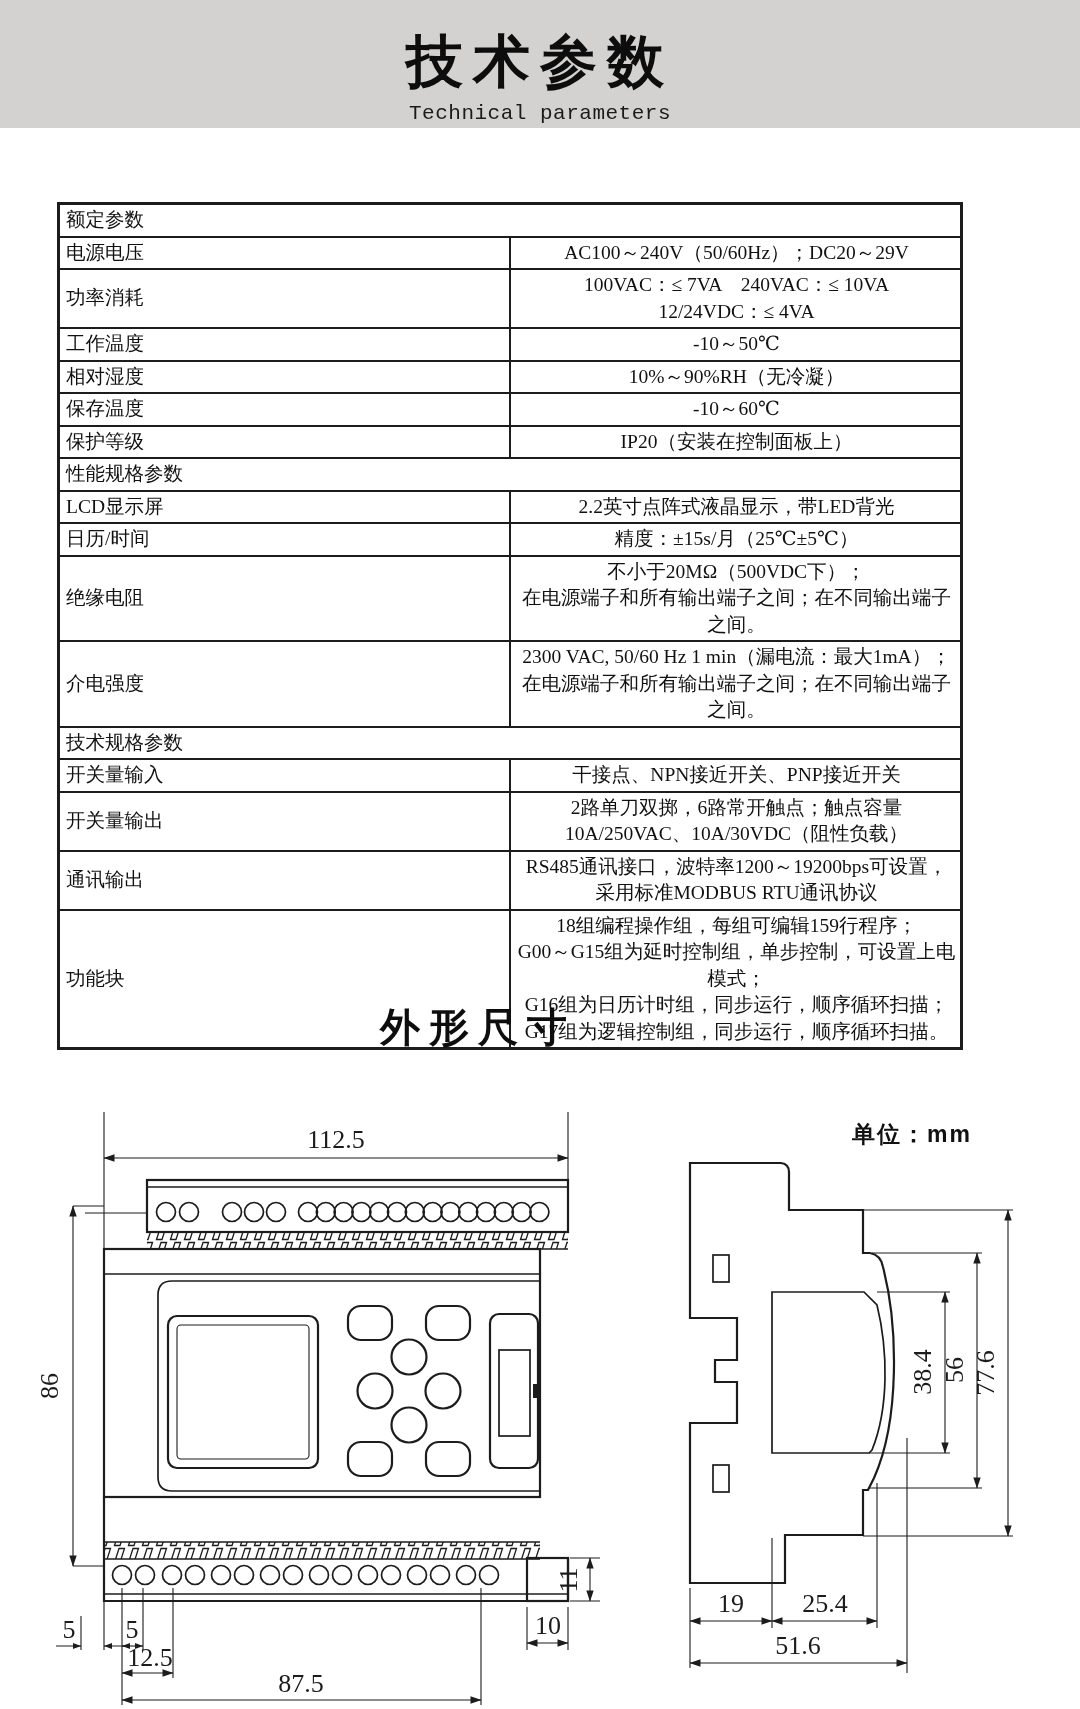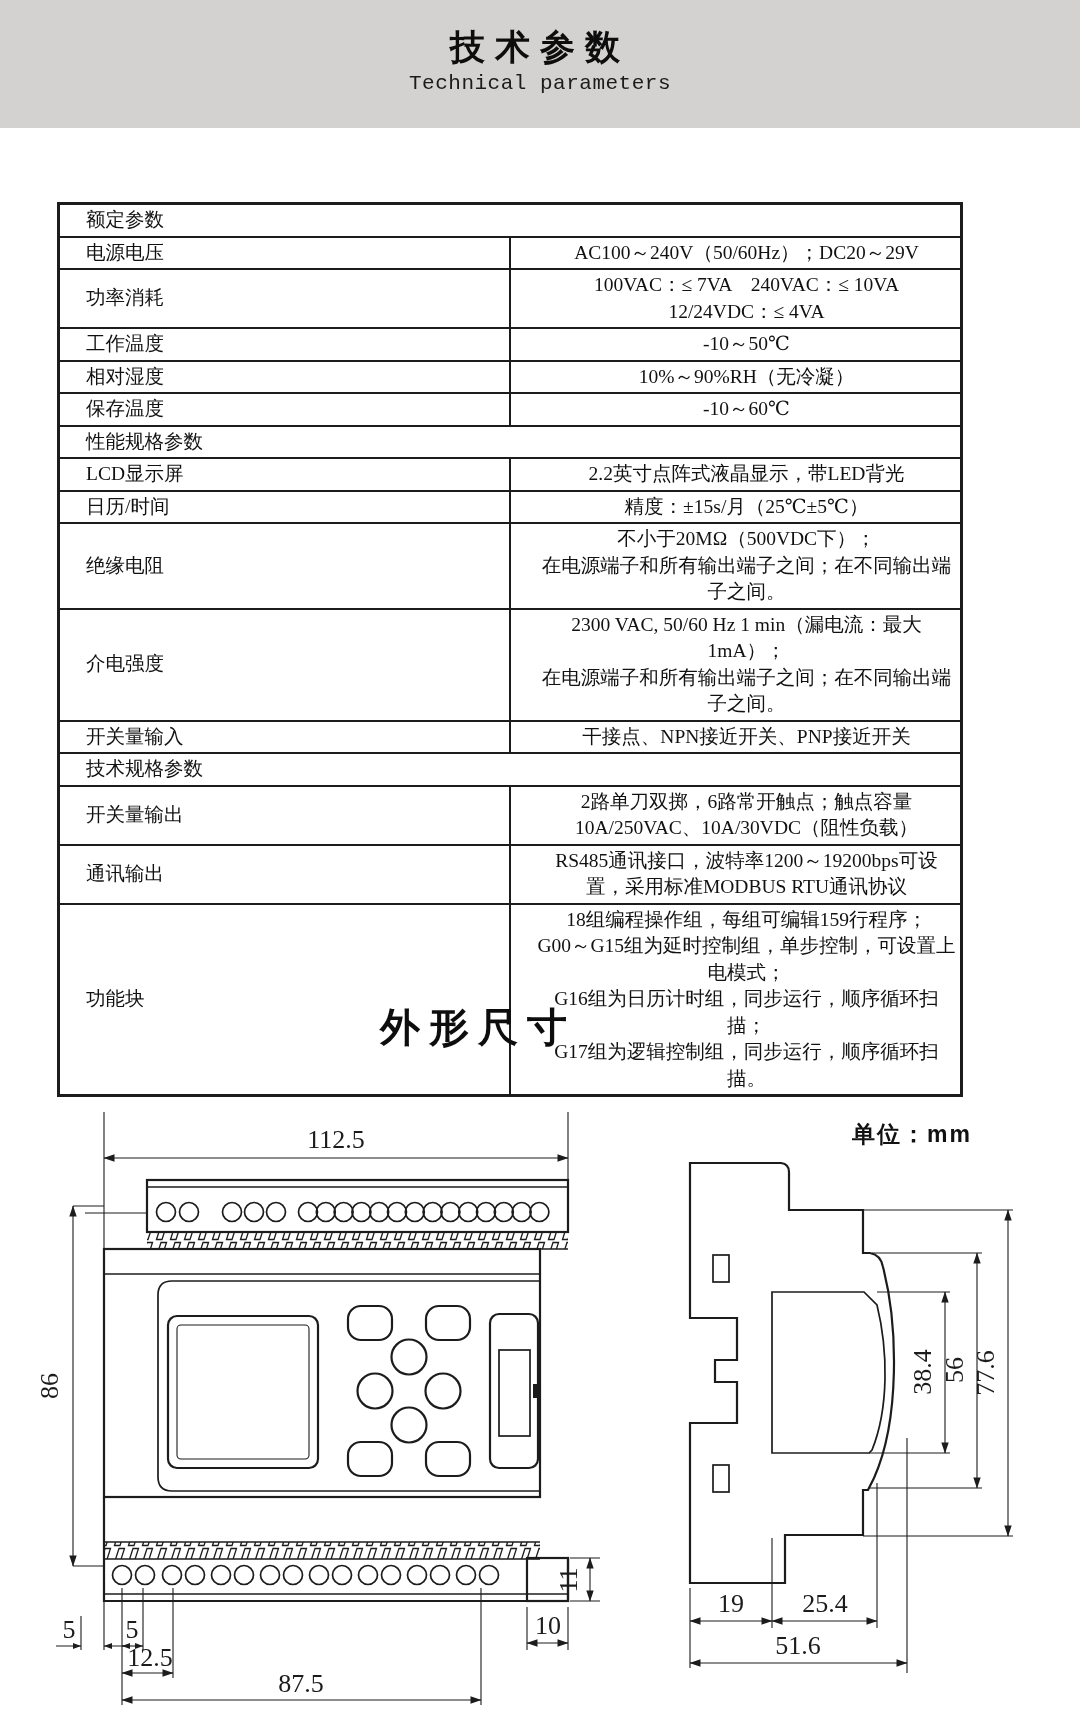--- a/index.html
+++ b/index.html
@@ -1,28 +1,28 @@
 <!DOCTYPE html>
 <html><head>
 <meta charset="utf-8">
 <style>
   html,body{margin:0;padding:0;background:#fff;}
   .page{position:relative;width:1080px;height:1709px;background:#ffffff;overflow:hidden;
         font-family:"Liberation Serif","DejaVu Serif",serif;color:#111;}
   
   .band{position:absolute;left:0;top:0;width:1080px;height:128px;background:#d4d2d0;text-align:center;}
   .band h1{margin:24px 0 0 0;font-family:"Liberation Sans","DejaVu Sans",sans-serif;
-           font-size:35px;font-weight:bold;letter-spacing:10px;color:#0d0d0d;}
+           font-size:57px;font-weight:bold;letter-spacing:10px;color:#0d0d0d;}
   .band .sub{margin-top:1px;font-family:Liberation Mono, monospace;
              font-size:21px;color:#1b1b1b;letter-spacing:0.5px;}
   
   .tblwrap{position:absolute;left:57px;top:202px;width:906px;}
   table.spec{border-collapse:collapse;width:906px;table-layout:fixed;border:3px solid #1c1c1c;}
   table.spec td{border:2px solid #1c1c1c;font-size:19.5px;line-height:26.5px;
-                padding:2px 4px 2px 26px;vertical-align:middle;color:#111;}
+                padding:2px 4px 2px 6px;vertical-align:middle;color:#111;}
   td.lbl{width:93px;}
   td.val div{white-space:pre-wrap;text-align:center;}
   td.sec{font-size:19.5px;}
   
   .outline-title{position:absolute;left:0;top:1000px;width:956px;text-align:center;
       font-family:"Liberation Sans","DejaVu Sans",sans-serif;font-size:40px;font-weight:bold;
       letter-spacing:9px;color:#0d0d0d;}
   svg.drawing{position:absolute;left:0;top:1060px;}
   svg .ln{stroke:#1c1c1c;stroke-width:2.2;fill:none;}
   svg .ln2{stroke:#1c1c1c;stroke-width:1.7;fill:none;}
@@ -71,20 +71,26 @@
               <div>10%～90%RH（无冷凝）</div>
             </td>
           </tr>
           <tr>
             <td class="lbl">保存温度</td>
             <td class="val">
               <div>-10～60℃</div>
             </td>
           </tr>
           <tr>
+            <td class="lbl">保护等级</td>
+            <td class="val">
+              <div>IP20（安装在控制面板上）</div>
+            </td>
+          </tr>
+          <tr>
             <td colspan="2" class="sec">性能规格参数</td>
           </tr>
           <tr>
             <td class="lbl">LCD显示屏</td>
             <td class="val">
               <div>2.2英寸点阵式液晶显示，带LED背光</div>
             </td>
           </tr>
           <tr>
             <td class="lbl">日历/时间</td>
@@ -100,27 +106,27 @@
             </td>
           </tr>
           <tr>
             <td class="lbl">介电强度</td>
             <td class="val">
               <div>2300 VAC, 50/60 Hz 1 min（漏电流：最大1mA）；</div>
               <div>在电源端子和所有输出端子之间；在不同输出端子之间。</div>
             </td>
           </tr>
           <tr>
+            <td colspan="2" class="sec">技术规格参数</td>
+          </tr>
+          <tr>
             <td class="lbl">开关量输入</td>
             <td class="val">
               <div>干接点、NPN接近开关、PNP接近开关</div>
             </td>
-          </tr>
-          <tr>
-            <td colspan="2" class="sec">技术规格参数</td>
           </tr>
           <tr>
             <td class="lbl">开关量输出</td>
             <td class="val">
               <div>2路单刀双掷，6路常开触点；触点容量10A/250VAC、10A/30VDC（阻性负载）</div>
             </td>
           </tr>
           <tr>
             <td class="lbl">通讯输出</td>
             <td class="val">

